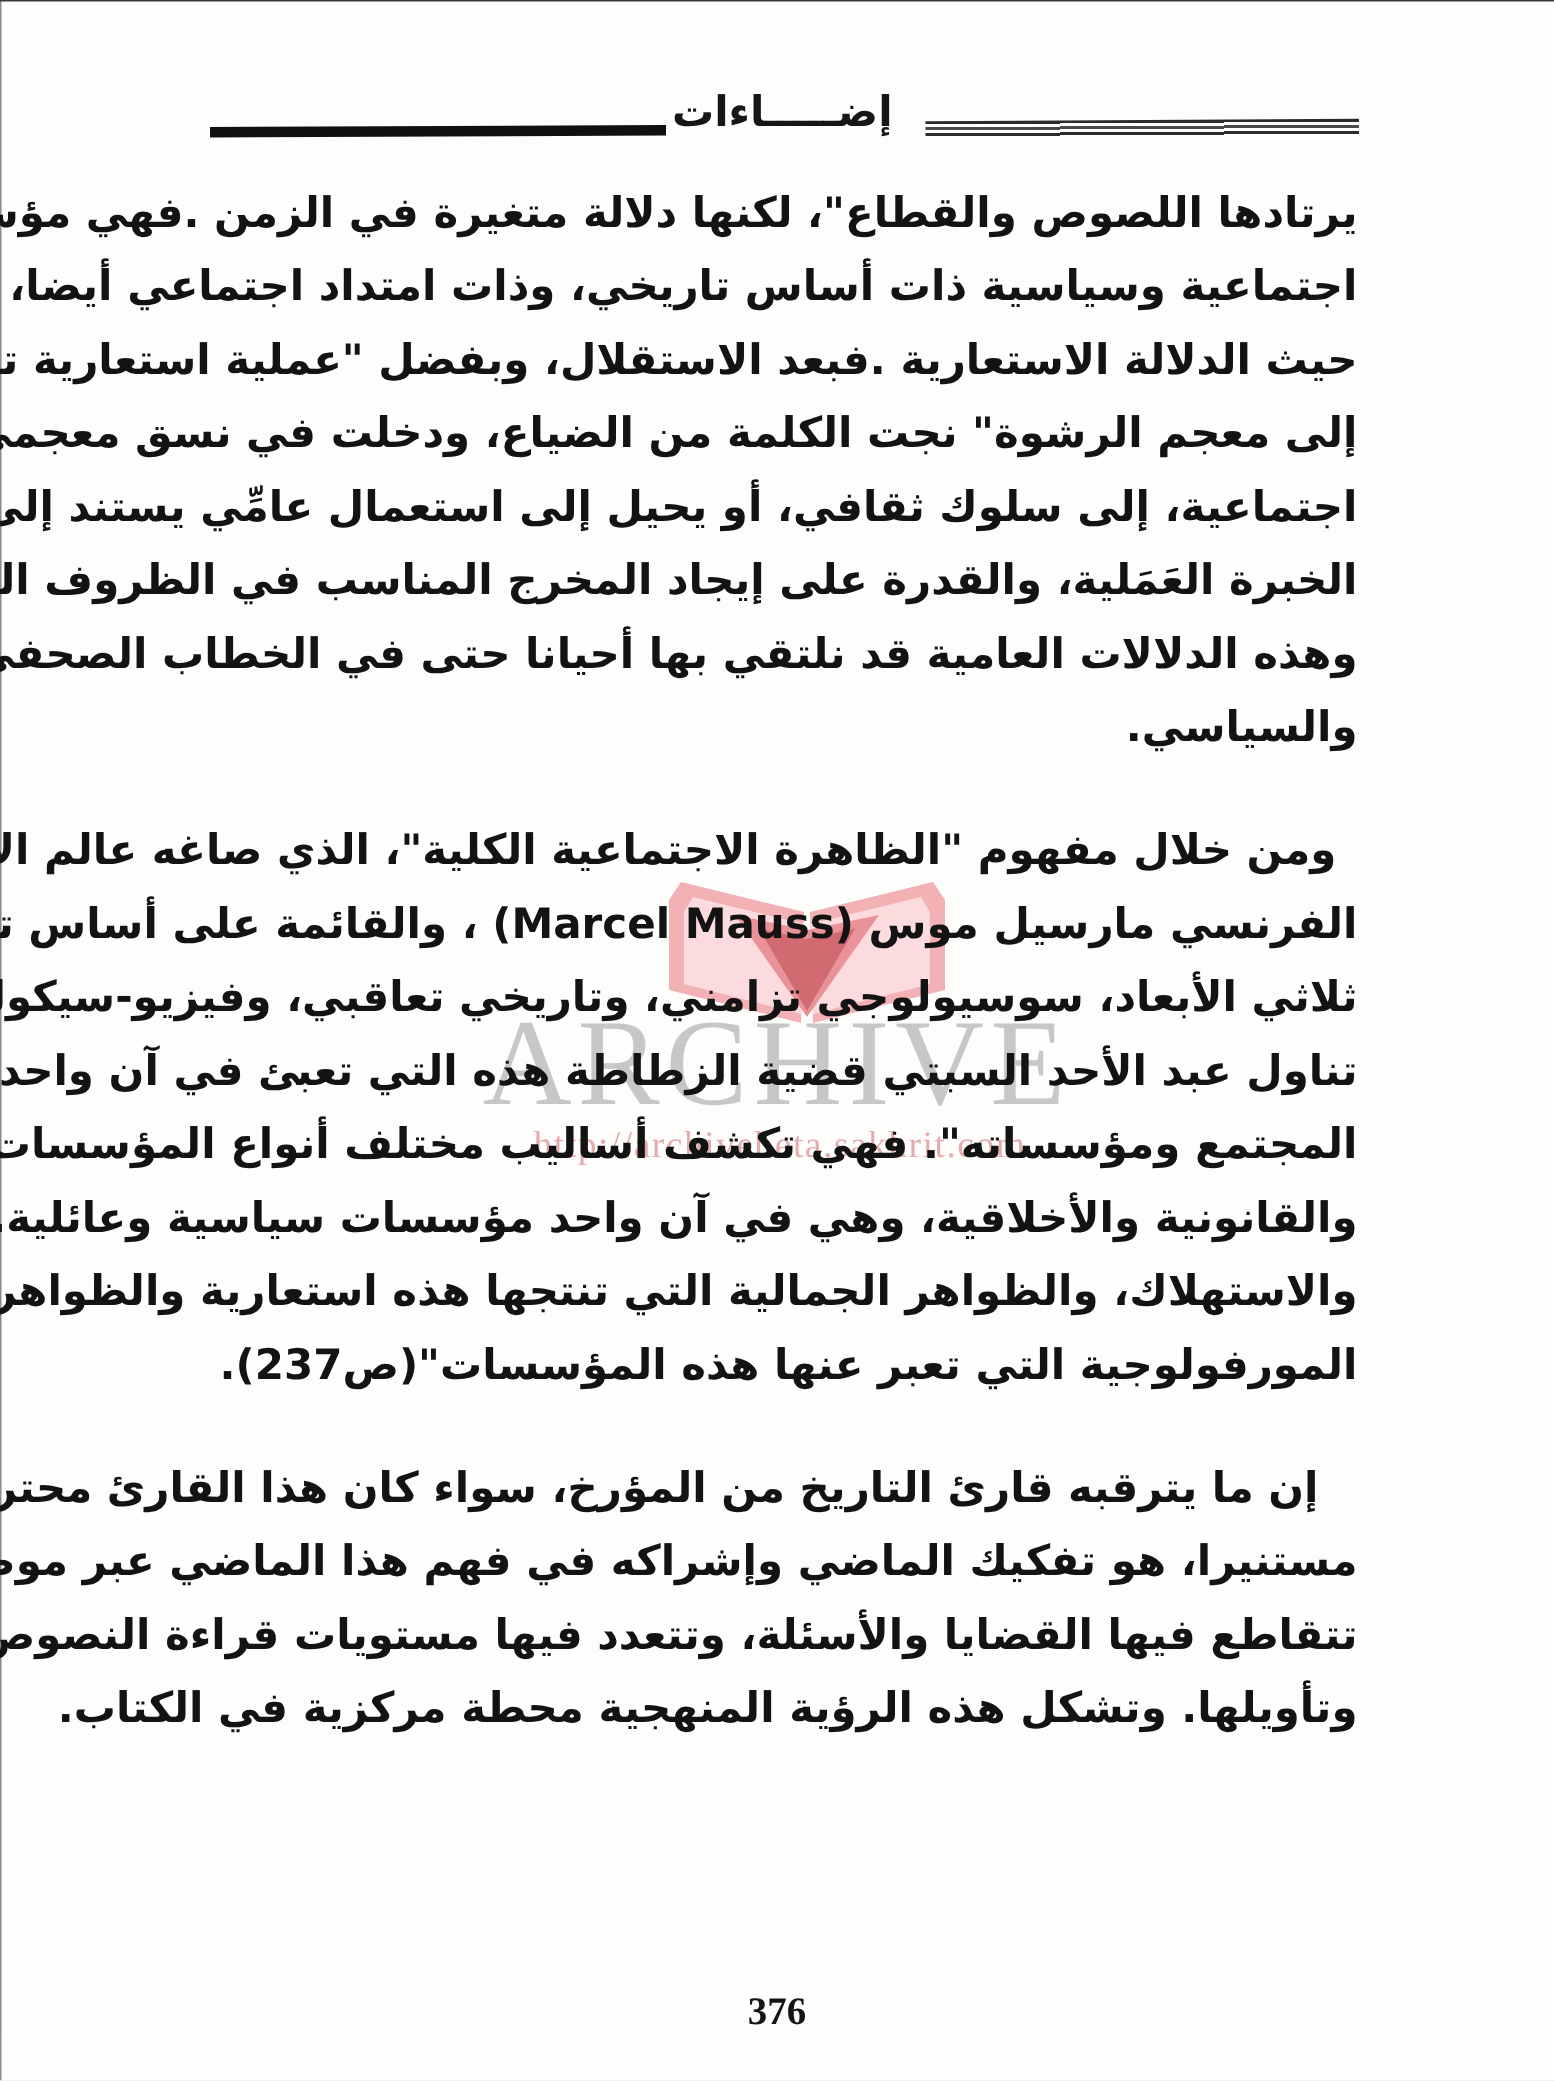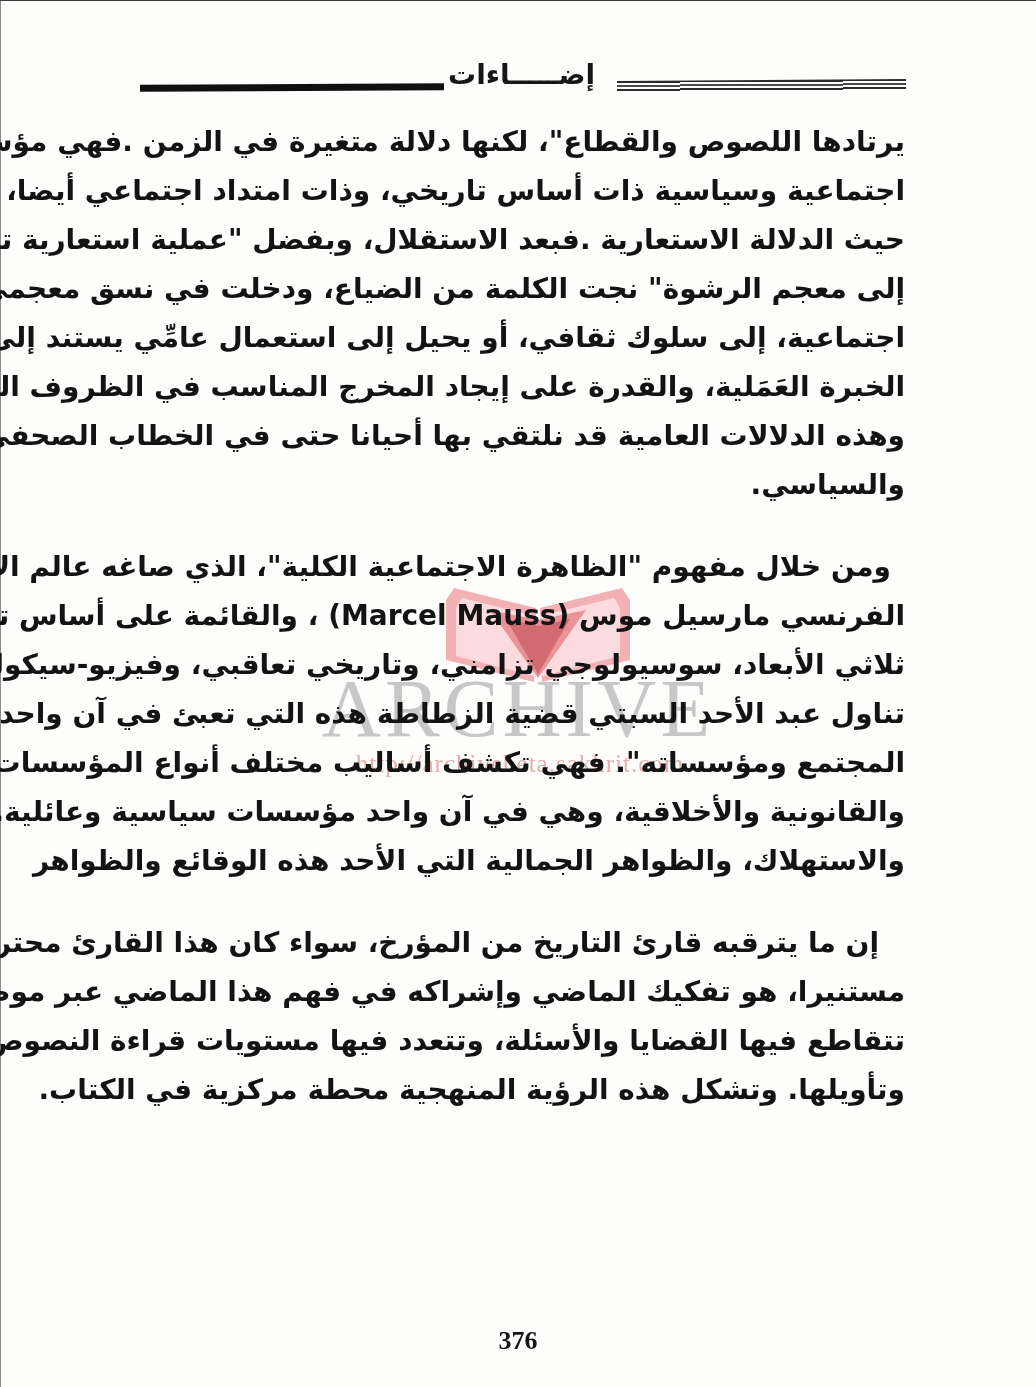--- a/index.html
+++ b/index.html
@@ -111,21 +111,22 @@
         <div class="line">وهذه الدلالات العامية قد نلتقي بها أحيانا حتى في الخطاب الصحفي</div>
         <div class="line last">والسياسي.</div>
       </div>
       <div class="para">
         <div class="line" style="padding-right: 14px;">ومن خلال مفهوم "الظاهرة الاجتماعية الكلية"، الذي صاغه عالم الاجتماع</div>
         <div class="line">الفرنسي مارسيل موس (Marcel Mauss) ، والقائمة على أساس تناسبٍ</div>
         <div class="line">ثلاثي الأبعاد، سوسيولوجي تزامني، وتاريخي تعاقبي، وفيزيو-سيكولوجي،</div>
         <div class="line">تناول عبد الأحد السبتي قضية الزطاطة هذه التي تعبئ في آن واحد كامل</div>
         <div class="line">المجتمع ومؤسساته". فهي تكشف أساليب مختلف أنواع المؤسسات الدينية</div>
         <div class="line">والقانونية والأخلاقية، وهي في آن واحد مؤسسات سياسية وعائلية. هذا إلى</div>
-        <div class="line">والاستهلاك، والظواهر الجمالية التي الأحد هذه الوقائع والظواهر</div>
+        <div class="line">والاستهلاك، والظواهر الجمالية التي تنتجها هذه استعارية والظواهر</div>
+        <div class="line last">المورفولوجية التي تعبر عنها هذه المؤسسات"(ص237).</div>
       </div>
       <div class="para">
         <div class="line" style="padding-right: 26px;">إن ما يترقبه قارئ التاريخ من المؤرخ، سواء كان هذا القارئ محترفا أو</div>
         <div class="line">مستنيرا، هو تفكيك الماضي وإشراكه في فهم هذا الماضي عبر موضوعات</div>
         <div class="line">تتقاطع فيها القضايا والأسئلة، وتتعدد فيها مستويات قراءة النصوص</div>
         <div class="line last">وتأويلها. وتشكل هذه الرؤية المنهجية محطة مركزية في الكتاب.</div>
       </div>
     </div>
 
   <div class="page-number">376</div>

